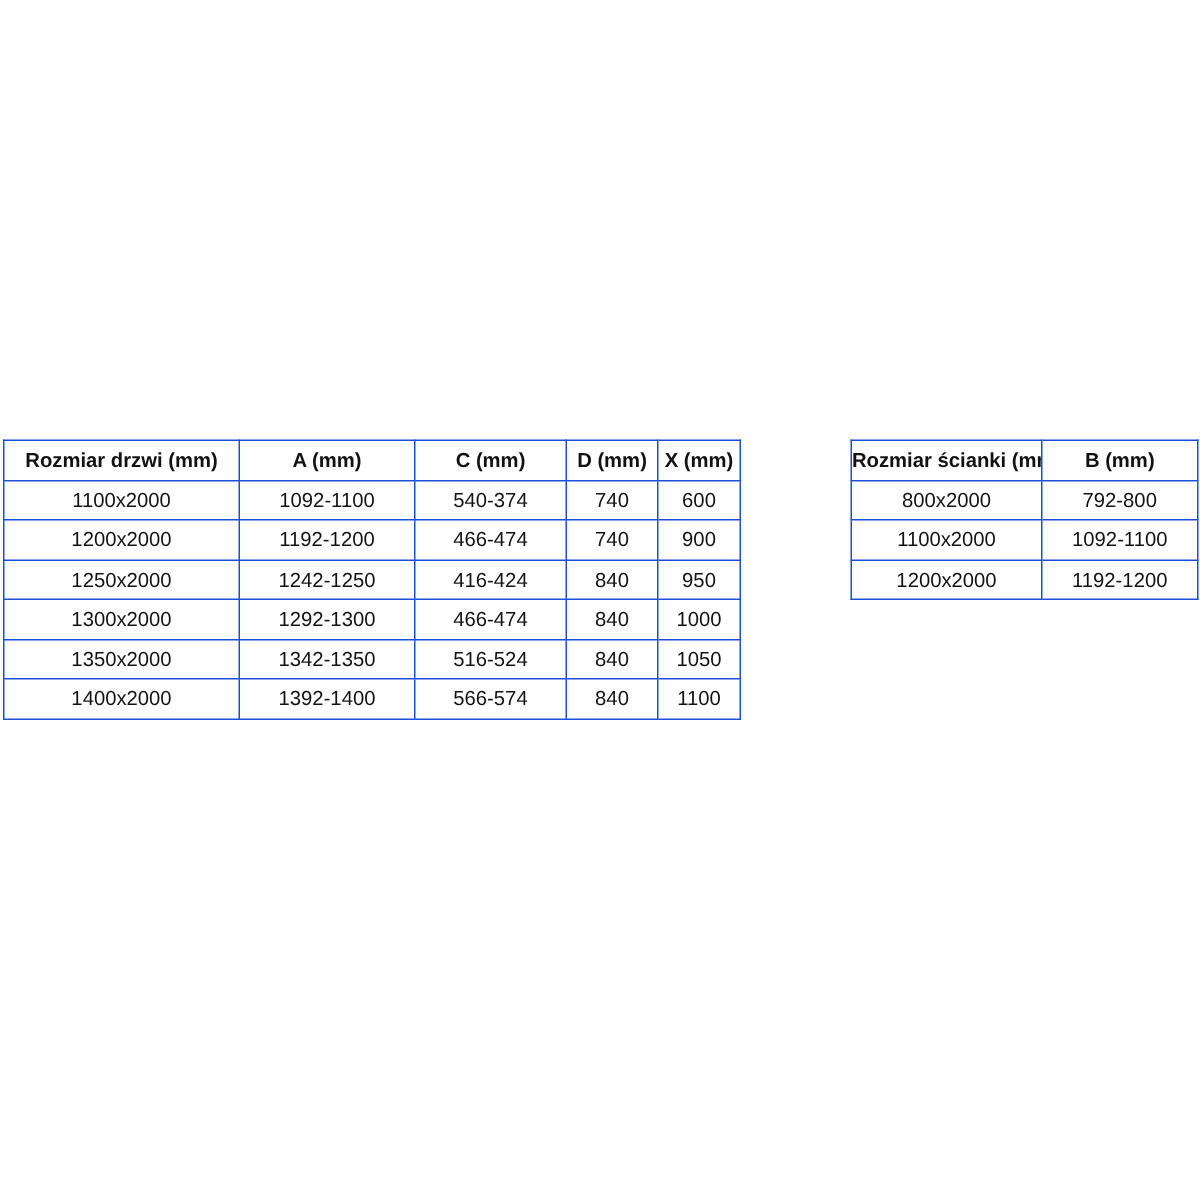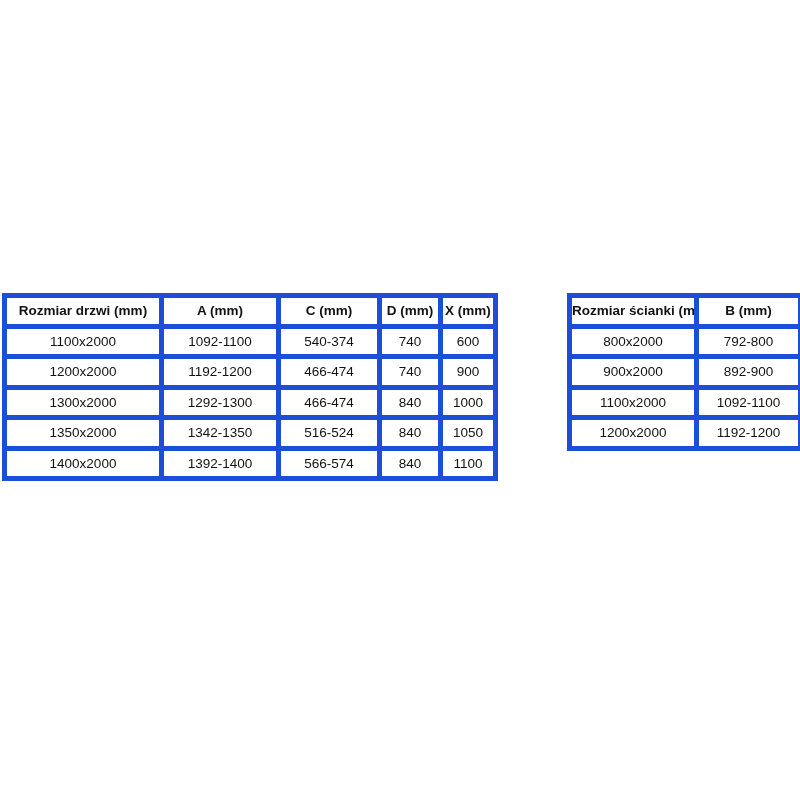--- a/index.html
+++ b/index.html
@@ -13,21 +13,21 @@
     position: relative;
     font-family: "Liberation Sans", sans-serif;
   }
   .spec-table {
     position: absolute;
     border-collapse: collapse;
     table-layout: fixed;
     background: #ffffff;
   }
   .spec-table th, .spec-table td {
-    border: 5px solid #1d4ed8;
+    border: 1px solid #1d4ed8;
     text-align: center;
     vertical-align: middle;
     padding: 0;
     font-size: 13.5px;
     line-height: 25.5px;
     height: 25.5px;
     color: #121212;
     white-space: nowrap;
     overflow: hidden;
   }
@@ -76,20 +76,27 @@
           <td>600</td>
         </tr>
         <tr>
           <td>1200x2000</td>
           <td>1192-1200</td>
           <td>466-474</td>
           <td>740</td>
           <td>900</td>
         </tr>
         <tr>
+          <td>1250x2000</td>
+          <td>1242-1250</td>
+          <td>416-424</td>
+          <td>840</td>
+          <td>950</td>
+        </tr>
+        <tr>
           <td>1300x2000</td>
           <td>1292-1300</td>
           <td>466-474</td>
           <td>840</td>
           <td>1000</td>
         </tr>
         <tr>
           <td>1350x2000</td>
           <td>1342-1350</td>
           <td>516-524</td>
@@ -116,24 +123,20 @@
           <th>Rozmiar ścianki (mm)</th>
           <th>B (mm)</th>
         </tr>
       </thead>
       <tbody>
         <tr>
           <td>800x2000</td>
           <td>792-800</td>
         </tr>
         <tr>
-          <td>900x2000</td>
-          <td>892-900</td>
-        </tr>
-        <tr>
           <td>1100x2000</td>
           <td>1092-1100</td>
         </tr>
         <tr>
           <td>1200x2000</td>
           <td>1192-1200</td>
         </tr>
       </tbody>
     </table>
 

